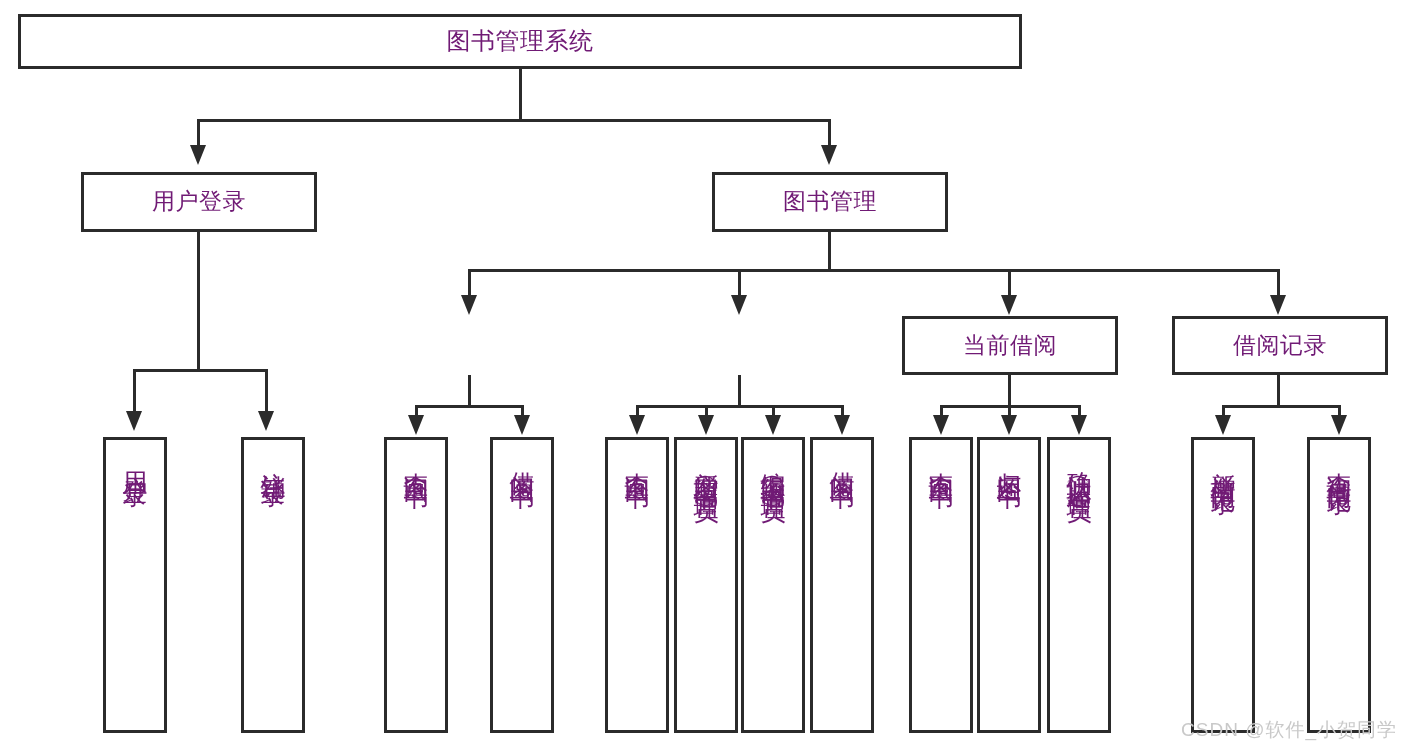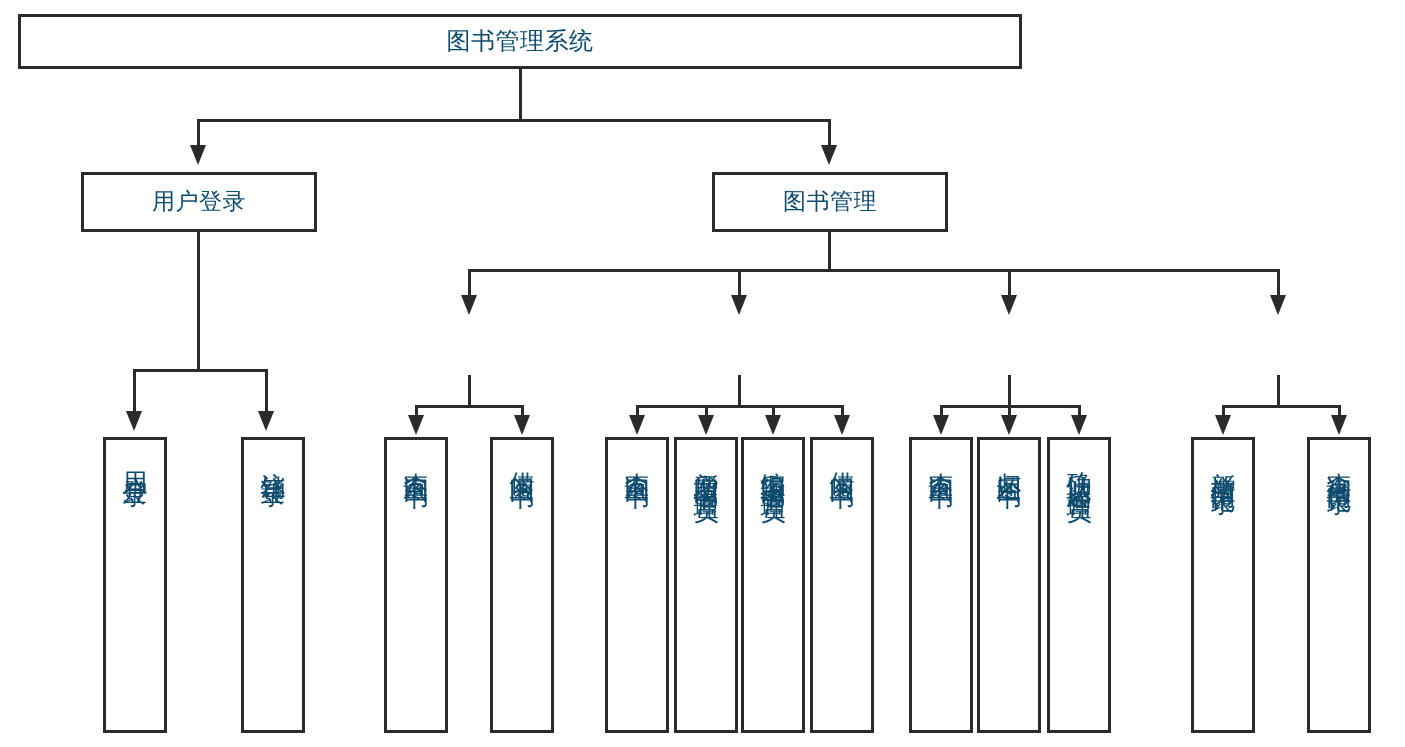--- a/index.html
+++ b/index.html
@@ -25,21 +25,21 @@
     position: absolute;
     box-sizing: border-box;
     background: #ffffff;
     border: 3px solid #2b2b2b;
     display: flex;
     align-items: center;
     justify-content: center;
     color: #404040;
   }
   .node-label {
-    color: #0c4a6e;
+    color: #701a75;
     line-height: 1.18;
     letter-spacing: 0.5px;
     white-space: pre;
   }
 
   
   .node.horiz .node-label {
     font-size: 23px;
     writing-mode: horizontal-tb;
     text-align: center;
@@ -133,21 +133,27 @@
   <div class="arrow" style="left:731px; top:295px;"></div>
 
   <div class="conn v" style="left:1008px; top:269px; width:3px; height:28px;"></div>
   <div class="arrow" style="left:1001px; top:295px;"></div>
 
   <div class="conn v" style="left:1277px; top:269px; width:3px; height:28px;"></div>
   <div class="arrow" style="left:1270px; top:295px;"></div>
 
 
 
-
+  <div class="node horiz" style="left:902px; top:316px; width:216px; height:59px;">
+    <span class="node-label">当前借阅</span>
+  </div>
+
+  <div class="node horiz" style="left:1172px; top:316px; width:216px; height:59px;">
+    <span class="node-label">借阅记录</span>
+  </div>
 
   <div class="conn v" style="left:468px; top:375px; width:3px; height:33px;"></div>
   <div class="conn h" style="left:415px; top:405px; width:109px; height:3px;"></div>
   <div class="conn v" style="left:415px; top:405px; width:3px; height:14px;"></div>
   <div class="arrow" style="left:408px; top:415px;"></div>
   <div class="conn v" style="left:521px; top:405px; width:3px; height:14px;"></div>
   <div class="arrow" style="left:514px; top:415px;"></div>
 
   <div class="conn v" style="left:738px; top:375px; width:3px; height:33px;"></div>
   <div class="conn h" style="left:636px; top:405px; width:208px; height:3px;"></div>
@@ -221,14 +227,15 @@
   </div>
 
   <div class="node vert" style="left:1191px; top:437px; width:64px; height:296px;">
     <span class="node-label">新增借阅记录</span>
   </div>
 
   <div class="node vert" style="left:1307px; top:437px; width:64px; height:296px;">
     <span class="node-label">查询借阅记录</span>
   </div>
 
+  <div id="watermark">CSDN @软件_小贺同学</div>
 
 </div>
 
 </body></html>

